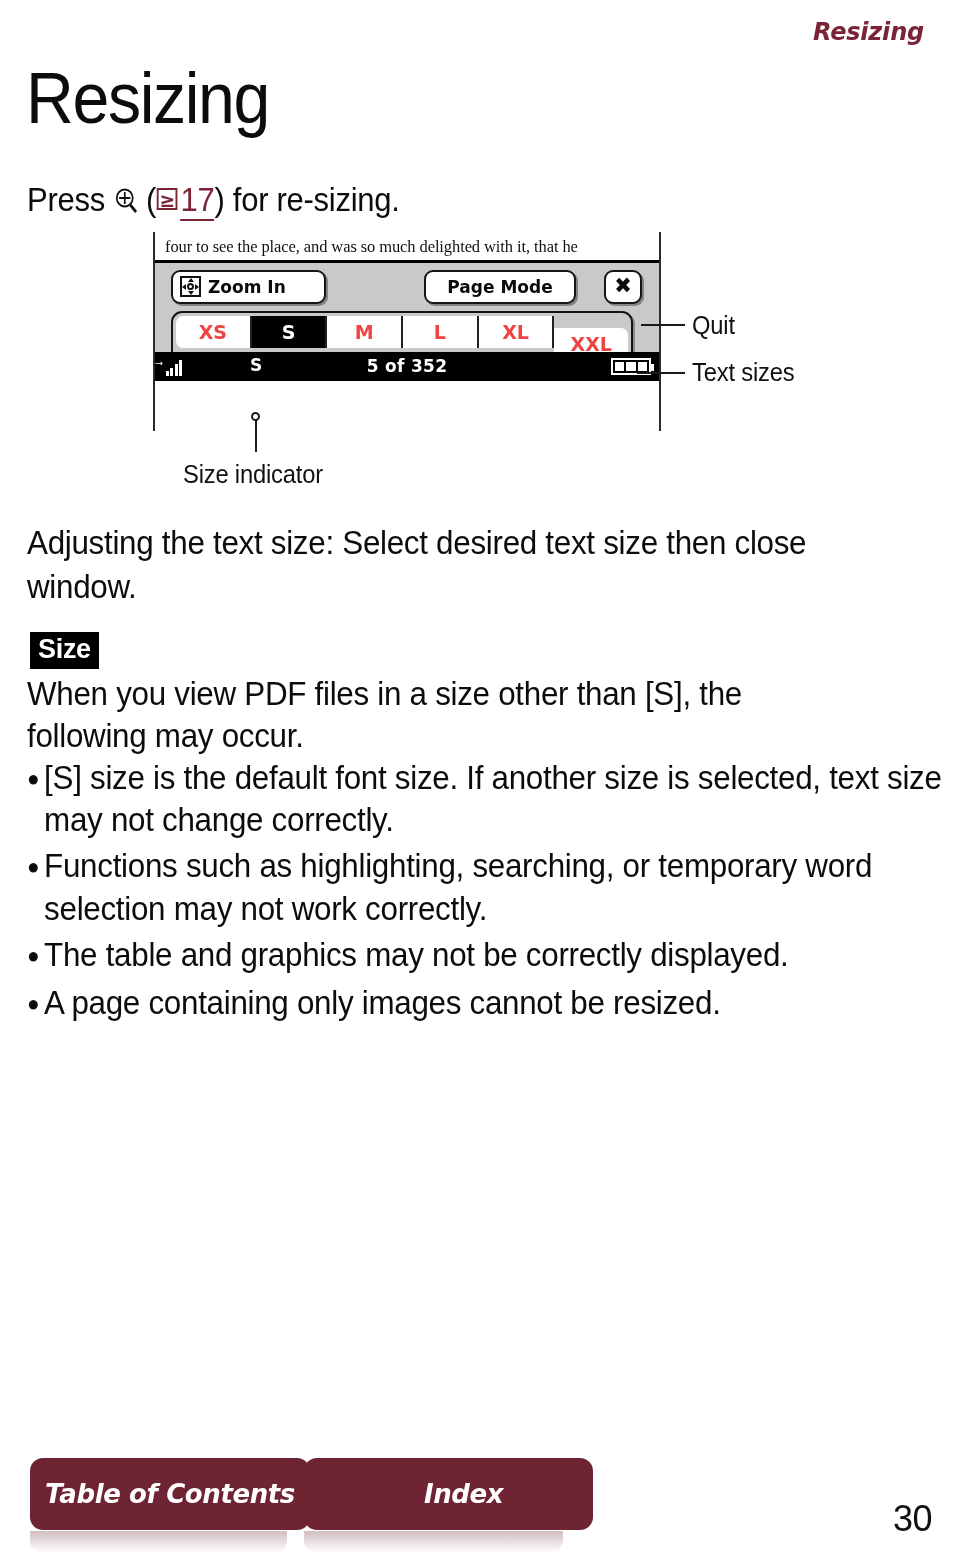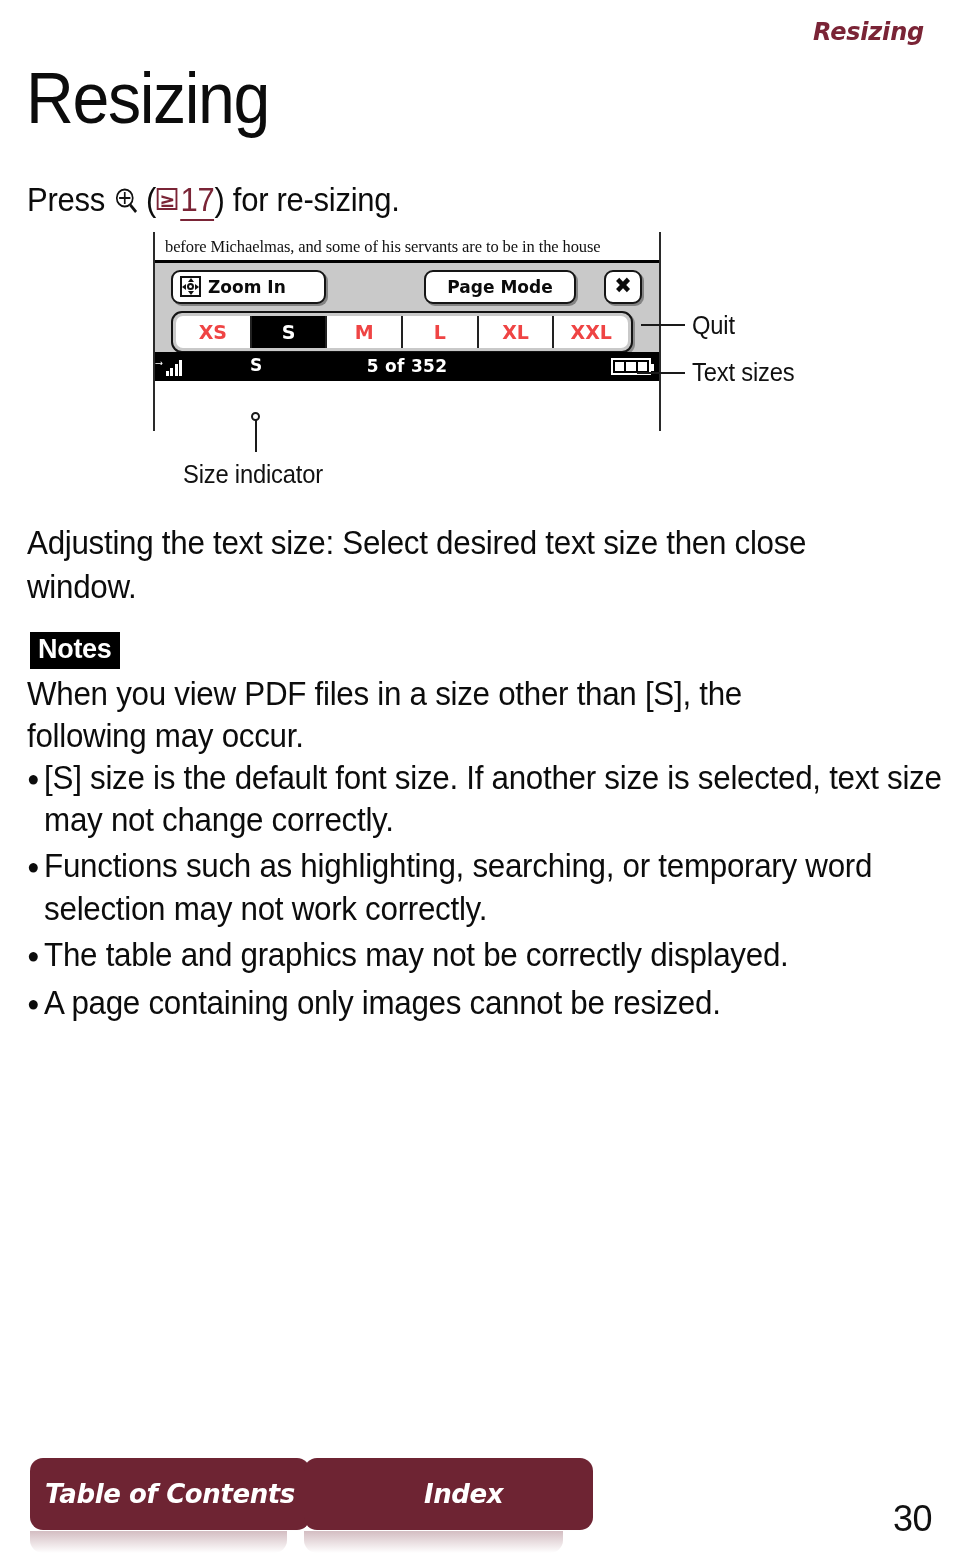--- a/index.html
+++ b/index.html
@@ -229,21 +229,21 @@
     display: flex;
     align-items: center;
     justify-content: center;
     font-family: "DejaVu Sans", sans-serif;
     font-weight: bold;
     font-size: 19px;
     color: #ef4444;
     box-sizing: border-box;
   }
   .size-cell:first-child { border-radius: 7px 0 0 7px; }
-  .size-cell:last-child { border-right: none; border-radius: 0 7px 7px 0; }
+  .size-cell:last-child { border-right: none; border-radius: 0 7px 7px 0; margin-top: 12px; }
   .size-cell.selected {
     background: #000;
     color: #fff;
   }
 
   .statusbar {
     background: #000;
     height: 29px;
     position: relative;
     display: flex;
@@ -456,21 +456,21 @@
       <line x1="18" y1="19" x2="24" y2="26" stroke="#111" stroke-width="2.8"></line>
     </svg>
   </span>
   <span>(</span><span class="xref-box">≥</span><span class="xref-num">17</span><span>)</span>
   <span>for re-sizing.</span>
 </div>
 
 <div class="device">
 
   <div class="ebook-text">
-    <div>before Michaelmas, and some of his servants are to be in the house</div>
+    <div>four to see the place, and was so much delighted with it, that he</div>
   </div>
 
   <div class="panel">
     <div class="panel-row-1">
       <div class="btn btn-zoomin">
         <span class="nav-icon">
           <i class="up"></i>
             <i class="down"></i>
             <i class="left"></i>
             <i class="right"></i>
@@ -518,21 +518,21 @@
 
 <div class="leader-h" style="left:637px; top:372px; width:48px;"></div>
 <div class="callout-label" style="left:692px; top:358px;">Text sizes</div>
 
 <div class="leader-v" style="left:255px; top:420px; height:32px;"></div>
 <div class="leader-dot" style="left:251px; top:412px;"></div>
 <div class="callout-label" style="left:183px; top:460px;">Size indicator</div>
 
 <div class="body-para" style="top:521px; width:890px;">Adjusting the text size: Select desired text size then close window.</div>
 
-<div class="notes-badge">Notes</div>
+<div class="notes-badge">Size</div>
 <div class="notes-intro" style="width:820px;">When you view PDF files in a size other than [S], the following may occur.</div>
 
 <div class="bullets">
   <div class="bullet">
     <span class="dot">●</span>
     <span class="txt">[S] size is the default font size. If another size is selected, text size may not change correctly.</span>
   </div>
   <div class="bullet">
     <span class="dot">●</span>
     <span class="txt">Functions such as highlighting, searching, or temporary word selection may not work correctly.</span>

